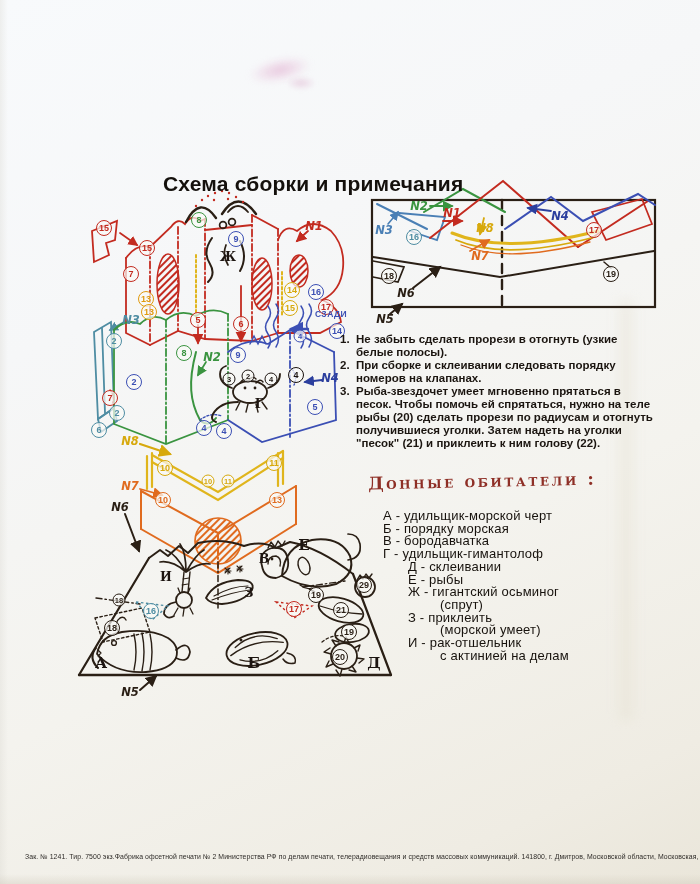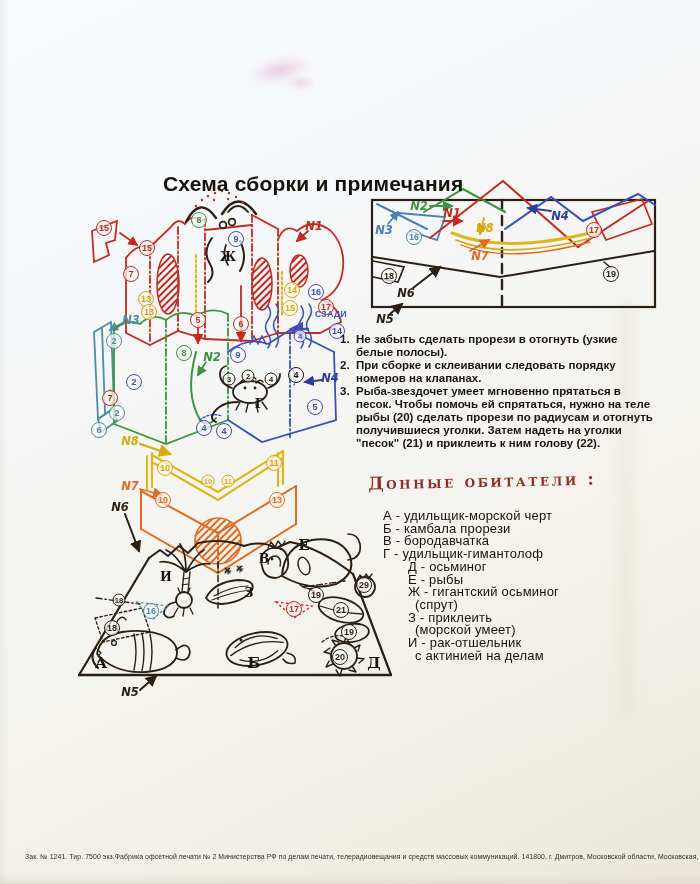--- a/index.html
+++ b/index.html
@@ -22,21 +22,21 @@
   .notes{position:absolute;left:340px;top:333px;width:316px;z-index:4;
     font-size:11.5px;line-height:13px;font-weight:bold;color:#1b1510;}
   .note{display:flex;}
   .note .no{flex:none;width:16px;}
   .lheading{position:absolute;left:368px;top:471px;z-index:4;
     font-family:"DejaVu Serif",serif;font-weight:bold;font-variant:small-caps;
     font-size:17.5px;letter-spacing:2.6px;color:#8e2f26;transform:rotate(-1.2deg);}
   .legend{position:absolute;left:383px;top:510px;z-index:4;
     font-size:13px;line-height:12.7px;font-weight:normal;color:#17120d;letter-spacing:.2px;}
   .lg-row.ind{margin-left:25px;}
-  .lg-row.wrap{margin-left:32px;}
+  .lg-row.wrap{margin-left:57px;}
   .footer{position:absolute;left:25px;top:853px;width:672px;z-index:4;
     font-size:6.9px;color:#2e2b28;white-space:nowrap;letter-spacing:.08px;}
   #labels{position:absolute;left:0;top:0;width:700px;height:884px;z-index:3;}
   .lbl{position:absolute;transform:translate(-50%,-50%);white-space:nowrap;}
   .lbl.n{font-family:"DejaVu Sans",sans-serif;font-style:italic;font-weight:bold;font-size:11.5px;}
   .lbl.num{width:14px;height:14px;border:1.6px solid;border-radius:50%;
     display:flex;align-items:center;justify-content:center;
     font-size:9px;font-weight:bold;background:rgba(250,250,247,.72);line-height:1;}
   .lbl.num.sm{width:11px;height:11px;font-size:7.5px;border-width:1.3px;}
   .lbl.letter{font-family:"DejaVu Serif",serif;font-weight:bold;font-size:12.5px;}
@@ -382,24 +382,24 @@
     </div>
     <div class="note">
       <span class="no">3.</span>
       <span>Рыба-звездочет умеет мгновенно прятаться в песок. Чтобы помочь ей спрятаться, нужно на теле рыбы (20) сделать прорези по радиусам и отогнуть получившиеся уголки. Затем надеть на уголки "песок" (21) и приклеить к ним голову (22).</span>
     </div>
   </div>
 
   <div class="lheading">Донные обитатели :</div>
   <div class="legend" id="legend">
       <div class="lg-row">А - удильщик-морской черт</div>
-      <div class="lg-row">Б - камбала прорези</div>
+      <div class="lg-row">Б - порядку морская</div>
       <div class="lg-row">В - бородавчатка</div>
       <div class="lg-row">Г - удильщик-гимантолоф</div>
-      <div class="lg-row ind">Д - осьминог</div>
+      <div class="lg-row ind">Д - склеивании</div>
       <div class="lg-row ind">Е - рыбы</div>
       <div class="lg-row ind">Ж - гигантский осьминог</div>
       <div class="lg-row wrap">(спрут)</div>
       <div class="lg-row ind">З - приклеить</div>
       <div class="lg-row wrap">(морской умеет)</div>
       <div class="lg-row ind">И - рак-отшельник</div>
       <div class="lg-row wrap">с актинией на делам</div>
     </div>
 
   <div class="footer">Зак. № 1241. Тир. 7500 экз.Фабрика офсетной печати № 2 Министерства РФ по делам печати, телерадиовещания и средств массовых коммуникаций. 141800, г. Дмитров, Московской области, Московская, 3.</div>

